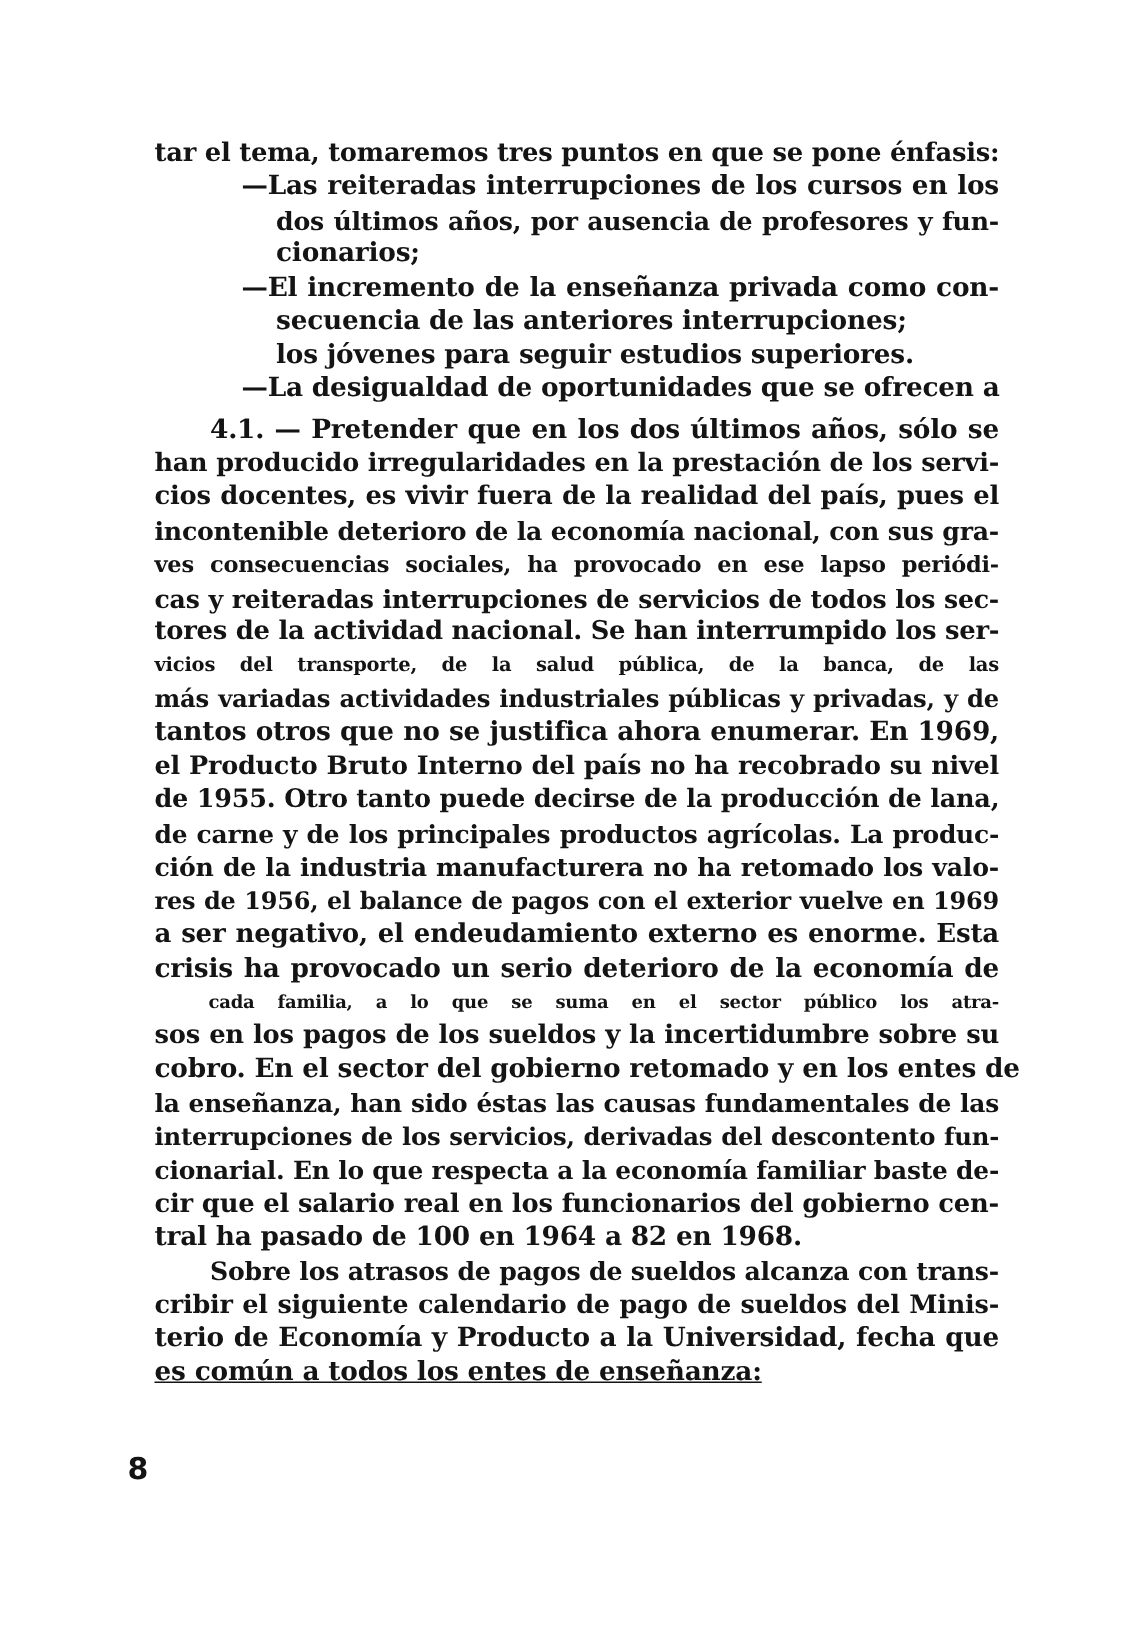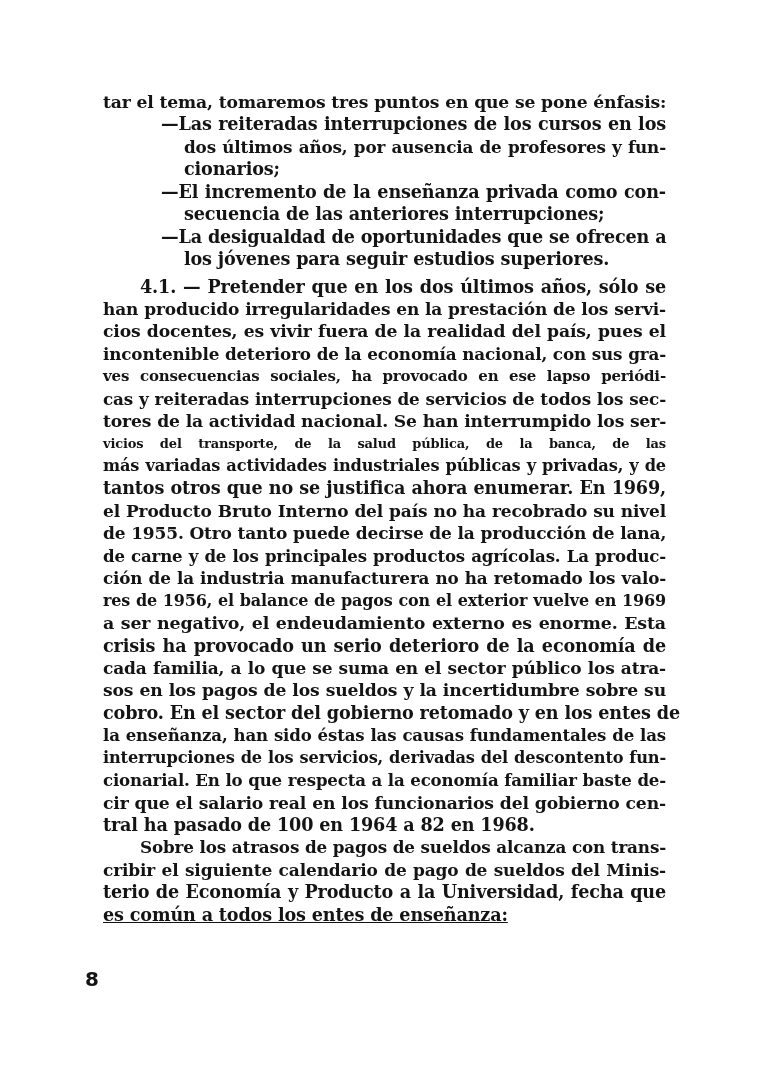--- a/index.html
+++ b/index.html
@@ -60,41 +60,41 @@
 <body>
 
 <div class="page">
   <div class="text-block">
     <span class="line" style="white-space: nowrap; font-size: 17.2px;">tar el tema, tomaremos tres puntos en que se pone énfasis:</span>
     <span class="line indent-bullet" style="white-space: nowrap;">—Las reiteradas interrupciones de los cursos en los</span>
     <span class="line indent-cont" style="white-space: nowrap; font-size: 16.8px;">dos últimos años, por ausencia de profesores y fun-</span>
     <span class="line indent-cont last" style="white-space: nowrap;">cionarios;</span>
     <span class="line indent-bullet" style="white-space: nowrap;">—El incremento de la enseñanza privada como con-</span>
     <span class="line indent-cont last" style="white-space: nowrap;">secuencia de las anteriores interrupciones;</span>
+    <span class="line indent-cont last" style="white-space: nowrap;">los jóvenes para seguir estudios superiores.</span>
     <span class="line indent-bullet" style="white-space: nowrap;">—La desigualdad de oportunidades que se ofrecen a</span>
-    <span class="line indent-cont last" style="white-space: nowrap;">los jóvenes para seguir estudios superiores.</span>
     <div class="gap"></div>
     <span class="line indent-para" style="white-space: nowrap;">4.1. — Pretender que en los dos últimos años, sólo se</span>
     <span class="line" style="white-space: nowrap; font-size: 17px;">han producido irregularidades en la prestación de los servi-</span>
     <span class="line" style="white-space: nowrap; font-size: 17.2px;">cios docentes, es vivir fuera de la realidad del país, pues el</span>
     <span class="line" style="white-space: nowrap; font-size: 16.8px;">incontenible deterioro de la economía nacional, con sus gra-</span>
     <span class="line" style="white-space: nowrap; font-size: 15px;">ves consecuencias sociales, ha provocado en ese lapso periódi-</span>
     <span class="line" style="white-space: nowrap; font-size: 16.8px;">cas y reiteradas interrupciones de servicios de todos los sec-</span>
     <span class="line" style="white-space: nowrap; font-size: 17.2px;">tores de la actividad nacional. Se han interrumpido los ser-</span>
     <span class="line" style="white-space: nowrap; font-size: 13px;">vicios del transporte, de la salud pública, de la banca, de las</span>
     <span class="line" style="white-space: nowrap; font-size: 16.2px;">más variadas actividades industriales públicas y privadas, y de</span>
     <span class="line" style="white-space: nowrap;">tantos otros que no se justifica ahora enumerar. En 1969,</span>
     <span class="line" style="white-space: nowrap; font-size: 17px;">el Producto Bruto Interno del país no ha recobrado su nivel</span>
     <span class="line" style="white-space: nowrap; font-size: 17px;">de 1955. Otro tanto puede decirse de la producción de lana,</span>
     <span class="line" style="white-space: nowrap; font-size: 16.6px;">de carne y de los principales productos agrícolas. La produc-</span>
     <span class="line" style="white-space: nowrap; font-size: 16.8px;">ción de la industria manufacturera no ha retomado los valo-</span>
     <span class="line" style="white-space: nowrap; font-size: 16px;">res de 1956, el balance de pagos con el exterior vuelve en 1969</span>
     <span class="line" style="white-space: nowrap; font-size: 17.4px;">a ser negativo, el endeudamiento externo es enorme. Esta</span>
     <span class="line" style="white-space: nowrap;">crisis ha provocado un serio deterioro de la economía de</span>
-    <span class="line" style="white-space: nowrap; font-size: 17px;">cada familia, a lo que se suma en el sector público los atra-</span>
+    <span class="line" style="white-space: nowrap; font-size: 12px; margin-left: 36px;">cada familia, a lo que se suma en el sector público los atra-</span>
     <span class="line" style="white-space: nowrap; font-size: 17.2px;">sos en los pagos de los sueldos y la incertidumbre sobre su</span>
     <span class="line" style="white-space: nowrap;">cobro. En el sector del gobierno retomado y en los entes de</span>
     <span class="line" style="white-space: nowrap; font-size: 16.6px;">la enseñanza, han sido éstas las causas fundamentales de las</span>
     <span class="line" style="white-space: nowrap; font-size: 16.2px;">interrupciones de los servicios, derivadas del descontento fun-</span>
     <span class="line" style="white-space: nowrap; font-size: 16.6px;">cionarial. En lo que respecta a la economía familiar baste de-</span>
     <span class="line" style="white-space: nowrap; font-size: 17.2px;">cir que el salario real en los funcionarios del gobierno cen-</span>
     <span class="line last" style="white-space: nowrap;">tral ha pasado de 100 en 1964 a 82 en 1968.</span>
     <span class="line indent-para" style="white-space: nowrap; font-size: 16.8px;">Sobre los atrasos de pagos de sueldos alcanza con trans-</span>
     <span class="line" style="white-space: nowrap; font-size: 17px;">cribir el siguiente calendario de pago de sueldos del Minis-</span>
     <span class="line" style="white-space: nowrap;">terio de Economía y Producto a la Universidad, fecha que</span>

